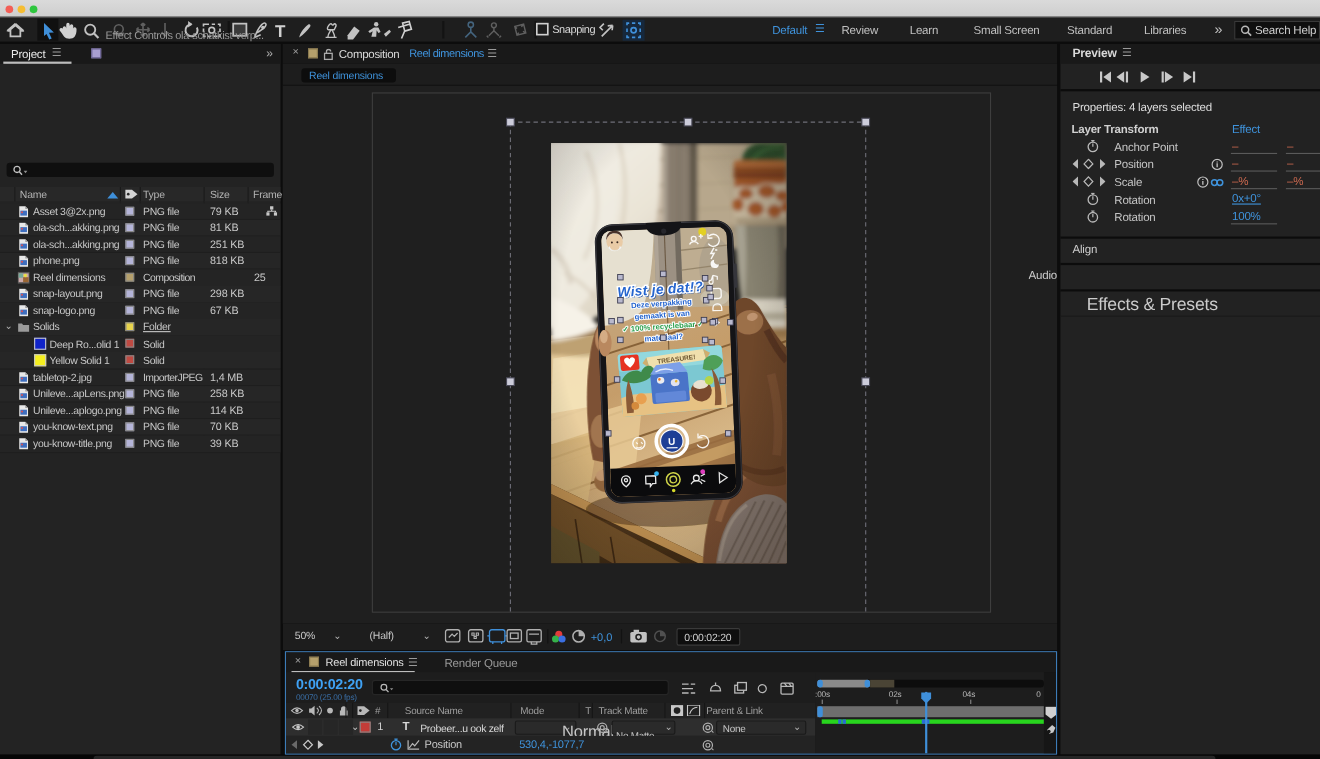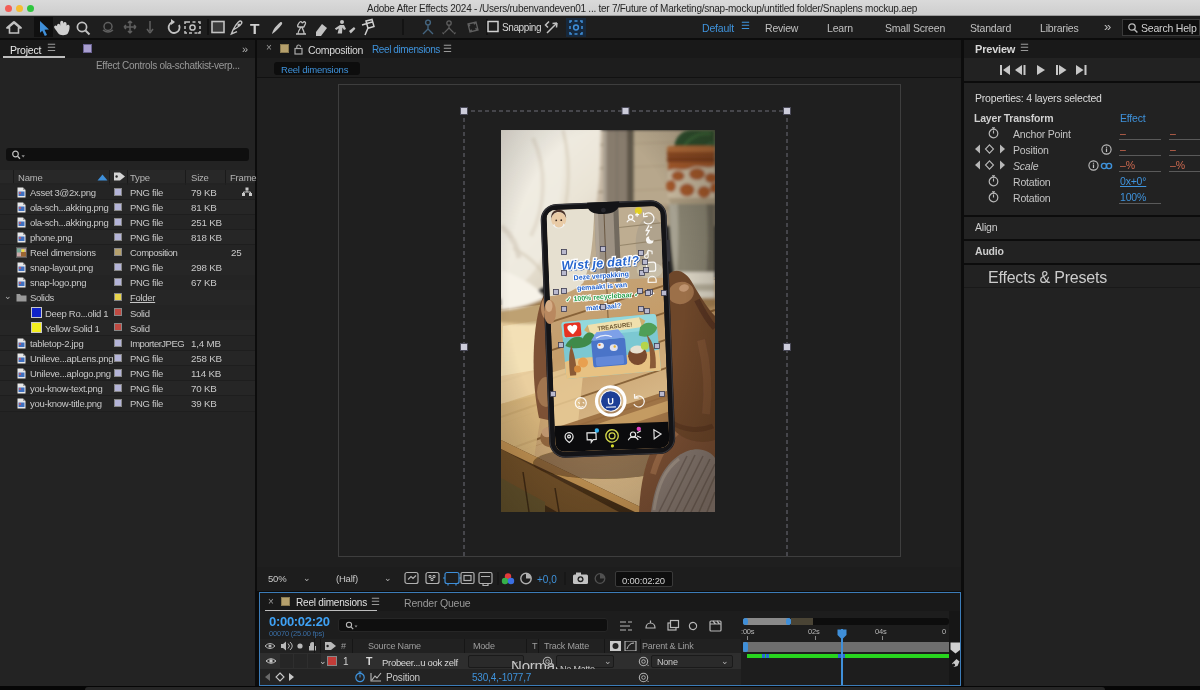--- a/index.html
+++ b/index.html
@@ -6,21 +6,20 @@
   font-family:"Liberation Sans", sans-serif; }
 .abs { position:absolute; }
 #stage { position:relative; width:1200px; height:690px; }
 .txt { white-space:nowrap; letter-spacing:-0.2px; }
 </style></head><body>
 <div id="stage">
 <div class="abs" style="left:0;top:0;width:1200px;height:16px;background:linear-gradient(#dadada,#cecece);border-bottom:1px solid #9c9c9c;"></div>
 <div class="abs" style="left:5px;top:4.5px;width:7px;height:7px;border-radius:50%;background:#f35e56;"></div>
 <div class="abs" style="left:16px;top:4.5px;width:7px;height:7px;border-radius:50%;background:#f5bd33;"></div>
 <div class="abs" style="left:27px;top:4.5px;width:7px;height:7px;border-radius:50%;background:#2ec63e;"></div>
-<div class="abs txt" style="left:367px;top:2.5px;font-size:10px;color:#262626;letter-spacing:-0.25px;">Adobe After Effects 2024 - /Users/rubenvandeven01 ... ter 7/Future of Marketing/snap-mockup/untitled folder/Snaplens mockup.aep</div>
 <div class="abs" style="left:0;top:16px;width:1200px;height:22px;background:#1e1e1e;"></div>
 <div class="abs" style="left:0;top:38px;width:1200px;height:2px;background:#0c0c0c;"></div>
 <svg class="abs" style="left:0;top:16px" width="780" height="22" viewBox="0 0 780 22">
 
 <rect x="34" y="1" width="19" height="20" fill="#101010"></rect>
 <path d="M14 7 L20 12 L18.5 12 L18.5 17 L9.5 17 L9.5 12 L8 12 Z M14 5.6 L6.5 12 M14 5.6 L21.5 12" stroke="#c2c2c2" stroke-width="1.6" fill="none"></path>
 <path d="M40 5 L49 13.5 L44.5 13.8 L47 19 L44.8 20 L42.3 14.8 L40 16.8 Z" fill="#3f8fd9"></path>
 <path d="M57 10 c0-3 3.2-3 3.2 0 l0 -3 c0 -3 3.2 -3 3.2 0 l0 1 c0.2 -2.6 3.2 -2.6 3.2 0.2 l0 1.6 c0.6 -1.8 3 -1.4 3 0.8 c0 3.4 -0.7 5 -1.8 6.8 c-1.4 2.2 -7.8 2.4 -9.4 0 c-1.2 -1.8 -3.8 -5.2 -3.8 -5.2 c-1.6 -2 1.2 -3.8 2.6 -2 l0.8 1 Z" fill="#d0d0d0"></path>
 <circle cx="82" cy="11" r="4.6" fill="none" stroke="#c2c2c2" stroke-width="1.7"></circle>
 <line x1="85.5" y1="14.5" x2="89.5" y2="18.5" stroke="#c2c2c2" stroke-width="2"></line>
@@ -83,21 +82,21 @@
       <circle cx="5" cy="5" r="3.2" fill="none" stroke="#b8b8b8" stroke-width="1.3"></circle>
       <line x1="7.4" y1="7.4" x2="10.4" y2="10.4" stroke="#b8b8b8" stroke-width="1.4"></line>
     </svg>
 <div class="abs txt" style="left:1141px;top:21.5px;font-size:10.5px;color:#d0d0d0;">Search Help</div>
 <div class="abs" style="left:0;top:40px;width:255px;height:646px;background:#232323;"></div>
 <div class="abs" style="left:0;top:40px;width:255px;height:18px;background:#191919;"></div>
 <div class="abs txt" style="left:10px;top:43.5px;font-size:10.5px;color:#e8e8e8;">Project</div>
 <div class="abs txt" style="left:47px;top:42px;font-size:10px;color:#9a9a9a;">☰</div>
 <div class="abs" style="left:3px;top:56px;width:62px;height:1.5px;background:#bdbdbd;"></div>
 <div class="abs" style="left:83px;top:44px;width:9px;height:9px;background:#a99fd0;border:1px solid #6a6292;"></div>
-<div class="abs txt" style="left:96px;top:60px;font-size:10px;color:#989898;letter-spacing:-0.3px;">Effect Controls ola-schatkist-verp...</div>
+<div class="abs txt" style="left:96px;top:27px;font-size:10px;color:#989898;letter-spacing:-0.3px;">Effect Controls ola-schatkist-verp...</div>
 <div class="abs txt" style="left:242px;top:43px;font-size:11px;color:#b0b0b0;">»</div>
 <div class="abs" style="left:6px;top:148px;width:243px;height:13px;background:#0f0f0f;border-radius:3px;"></div>
 <svg class="abs" style="left:11px;top:150px" width="16" height="11" viewBox="0 0 16 11">
       <circle cx="4.5" cy="4" r="2.8" fill="none" stroke="#c0c0c0" stroke-width="1.2"></circle>
       <line x1="6.6" y1="6.2" x2="9" y2="8.8" stroke="#c0c0c0" stroke-width="1.3"></line>
       <path d="M10.5 5.2 l3.4 0 l-1.7 2.2 z" fill="#909090"></path>
     </svg>
 <div class="abs" style="left:0;top:170px;width:255px;height:12.5px;background:#282828;"></div>
 <div class="abs txt" style="left:18px;top:172px;font-size:9.5px;color:#b4b4b4;">Name</div>
 <svg class="abs" style="left:97px;top:173.5px" width="11" height="7">
@@ -851,21 +850,21 @@
       <path d="M5 0.5 v9 l-5 -4.5 z" fill="#b8b8b8"></path>
       <path d="M14.5 0.8 l4 4.2 l-4 4.2 l-4 -4.2 z" fill="none" stroke="#b8b8b8" stroke-width="1.1"></path>
       <path d="M25 0.5 l5 4.5 l-5 4.5 z" fill="#b8b8b8"></path>
     </svg>
 <div class="abs txt" style="left:1013px;top:143.5px;font-size:10.5px;color:#c4c4c4;">Position</div>
 <svg class="abs" style="left:975px;top:160px" width="30" height="10" viewBox="0 0 30 10">
       <path d="M5 0.5 v9 l-5 -4.5 z" fill="#b8b8b8"></path>
       <path d="M14.5 0.8 l4 4.2 l-4 4.2 l-4 -4.2 z" fill="none" stroke="#b8b8b8" stroke-width="1.1"></path>
       <path d="M25 0.5 l5 4.5 l-5 4.5 z" fill="#b8b8b8"></path>
     </svg>
-<div class="abs txt" style="left:1013px;top:159.5px;font-size:10.5px;color:#c4c4c4;font-style:italic;">Scale</div>
+<div class="abs txt" style="left:1013px;top:159.5px;font-size:10.5px;color:#c4c4c4;">Scale</div>
 <svg class="abs" style="left:988px;top:175px" width="11" height="12" viewBox="0 0 11 12">
       <circle cx="5.5" cy="6.5" r="4.3" fill="none" stroke="#b8b8b8" stroke-width="1.2"></circle>
       <path d="M5.5 6.5 v-3 M4 0.8 h3 M5.5 0.8 v1.6" stroke="#b8b8b8" stroke-width="1.1" fill="none"></path>
     </svg>
 <div class="abs txt" style="left:1013px;top:175.5px;font-size:10.5px;color:#c4c4c4;">Rotation</div>
 <svg class="abs" style="left:988px;top:191px" width="11" height="12" viewBox="0 0 11 12">
       <circle cx="5.5" cy="6.5" r="4.3" fill="none" stroke="#b8b8b8" stroke-width="1.2"></circle>
       <path d="M5.5 6.5 v-3 M4 0.8 h3 M5.5 0.8 v1.6" stroke="#b8b8b8" stroke-width="1.1" fill="none"></path>
     </svg>
 <div class="abs txt" style="left:1013px;top:191.5px;font-size:10.5px;color:#c4c4c4;">Rotation</div>
@@ -894,18 +893,18 @@
 <div class="abs txt" style="left:1120px;top:159px;font-size:10.5px;color:#cf6a50;">–%</div>
 <div class="abs txt" style="left:1170px;top:159px;font-size:10.5px;color:#cf6a50;">–%</div>
 <div class="abs" style="left:1119px;top:171px;width:42px;height:1px;background:#5a5a5a;"></div>
 <div class="abs" style="left:1169px;top:171px;width:31px;height:1px;background:#5a5a5a;"></div>
 <div class="abs txt" style="left:1120px;top:175px;font-size:10.5px;color:#3f93dc;text-decoration:underline;">0x+0°</div>
 <div class="abs txt" style="left:1120px;top:191px;font-size:10.5px;color:#3f93dc;">100%</div>
 <div class="abs" style="left:1119px;top:203px;width:42px;height:1px;background:#5a5a5a;"></div>
 <div class="abs" style="left:964px;top:215px;width:236px;height:2px;background:#0c0c0c;"></div>
 <div class="abs txt" style="left:975px;top:221px;font-size:10.5px;color:#cccccc;">Align</div>
 <div class="abs" style="left:964px;top:239px;width:236px;height:2px;background:#0c0c0c;"></div>
-<div class="abs txt" style="left:975px;top:245px;font-size:10.5px;color:#cccccc;font-weight:bold;">Audio</div>
+<div class="abs txt" style="left:935px;top:245px;font-size:10.5px;color:#cccccc;">Audio</div>
 <div class="abs" style="left:964px;top:263px;width:236px;height:2px;background:#0c0c0c;"></div>
 <div class="abs txt" style="left:988px;top:269px;font-size:16px;color:#cccccc;">Effects &amp; Presets</div>
 <div class="abs" style="left:964px;top:287px;width:236px;height:1px;background:#191919;"></div>
 <div class="abs" style="left:0;top:686px;width:1200px;height:4px;background:#060606;"></div>
 <div class="abs" style="left:85px;top:687px;width:1020px;height:3px;background:#262626;border-radius:8px 8px 0 0;"></div>
 </div>
 </body></html>

